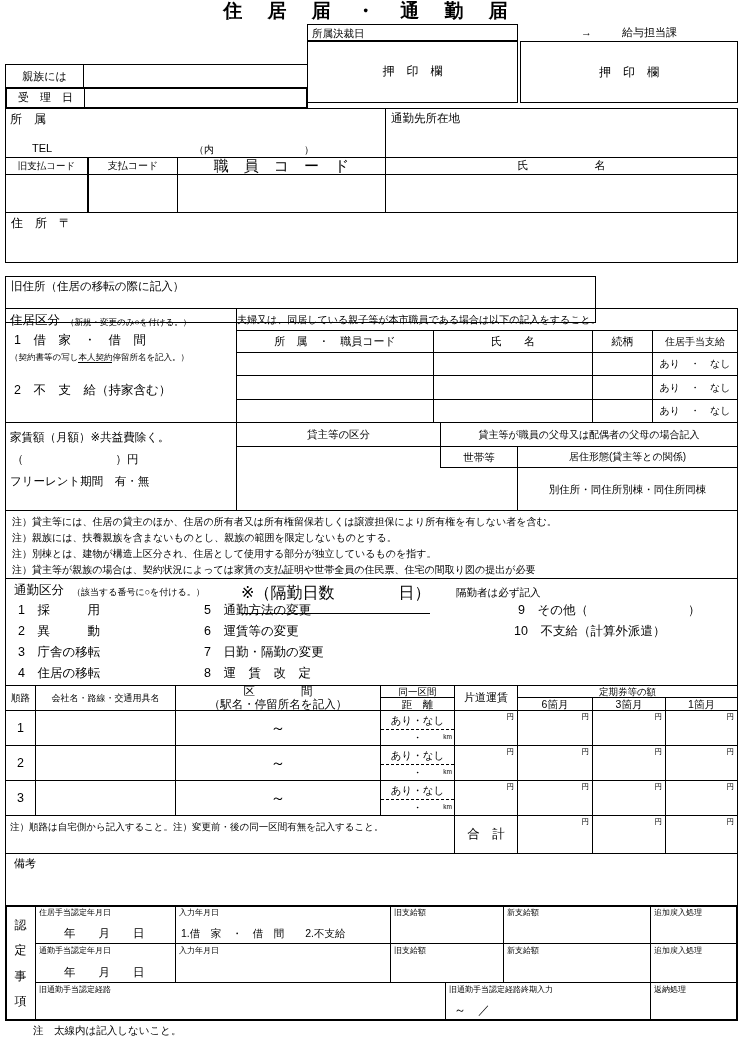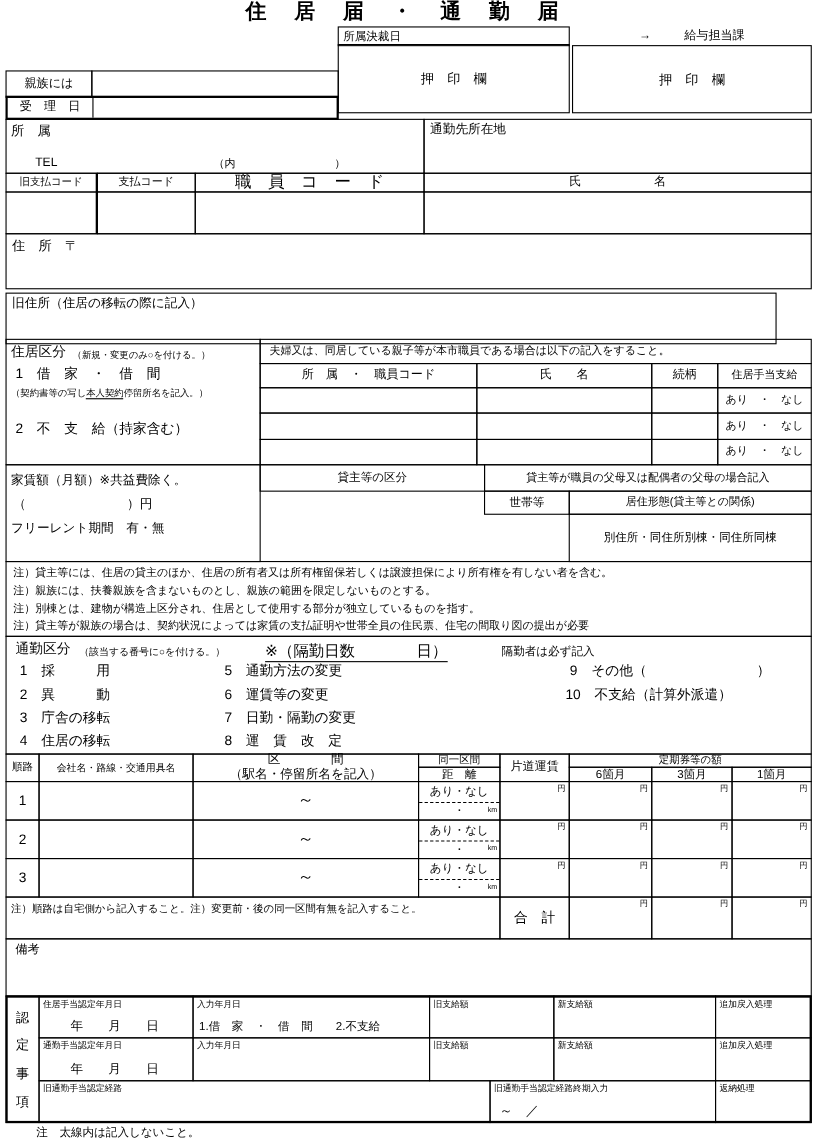--- a/index.html
+++ b/index.html
@@ -54,33 +54,33 @@
   <div class="c ctr" style="left:385px;top:157px;width:353px;height:18px;font-size:11px">氏　　　　　　名</div>
 
   <div class="c rthick" style="left:5px;top:174px;width:84px;height:39px"></div>
   <div class="c" style="left:88px;top:174px;width:90px;height:39px"></div>
   <div class="c" style="left:177px;top:174px;width:209px;height:39px"></div>
   <div class="c" style="left:385px;top:174px;width:353px;height:39px"></div>
 
   <div class="c" style="left:5px;top:212px;width:733px;height:51px">
     <span class="t" style="left:5px;top:3px;font-size:12px">住　所　〒</span>
   </div>
-  <div class="c" style="left:5px;top:266px;width:701px;height:47px">
+  <div class="c" style="left:5px;top:276px;width:591px;height:47px">
     <span class="t" style="left:5px;top:3px;font-size:11.5px">旧住所（住居の移転の際に記入）</span>
   </div>
 
   <div class="c" style="left:5px;top:308px;width:232px;height:115px">
     <span class="t" style="left:4px;top:4px;font-size:12.5px">住居区分</span>
     <span class="t" style="left:60px;top:8px;font-size:8.5px">（新規・変更のみ○を付ける。）</span>
     <span class="t" style="left:8px;top:24px;font-size:12.5px">1　借　家　・　借　間</span>
     <span class="t" style="left:4px;top:43px;font-size:8.5px"><span>（契約書等の写し</span><span class="uline">本人契約</span><span>停留所名を記入。）</span></span>
     <span class="t" style="left:8px;top:74px;font-size:12.5px">2　不　支　給（持家含む）</span>
   </div>
 
-  <div class="c" style="left:236px;top:308px;width:502px;height:23px;font-size:10px;display:flex;align-items:center;padding-left:8px">夫婦又は、同居している親子等が本市職員である場合は以下の記入をすること。</div>
+  <div class="c" style="left:236px;top:308px;width:502px;height:23px;font-size:10px;display:flex;align-items:center;padding-left:0">夫婦又は、同居している親子等が本市職員である場合は以下の記入をすること。</div>
   <div class="c ctr" style="left:236px;top:330px;width:198px;height:23px;font-size:11px">所　属　・　職員コード</div>
   <div class="c ctr" style="left:433px;top:330px;width:160px;height:23px;font-size:11px">氏　　名</div>
   <div class="c ctr" style="left:592px;top:330px;width:61px;height:23px;font-size:11px">続柄</div>
   <div class="c ctr" style="left:652px;top:330px;width:86px;height:23px;font-size:10px">住居手当支給</div>
 
   <div class="c" style="left:236px;top:352px;width:198px;height:24px"></div>
   <div class="c" style="left:433px;top:352px;width:160px;height:24px"></div>
   <div class="c" style="left:592px;top:352px;width:61px;height:24px"></div>
   <div class="c ctr" style="left:652px;top:352px;width:86px;height:24px;font-size:10px">あり　・　なし</div>
 
@@ -108,21 +108,21 @@
   <div class="c notes" style="left:5px;top:510px;width:733px;height:69px;padding:3px 6px;font-size:10px;line-height:16px">
     <p>注）貸主等には、住居の貸主のほか、住居の所有者又は所有権留保若しくは譲渡担保により所有権を有しない者を含む。</p>
     <p>注）親族には、扶養親族を含まないものとし、親族の範囲を限定しないものとする。</p>
     <p>注）別棟とは、建物が構造上区分され、住居として使用する部分が独立しているものを指す。</p>
     <p>注）貸主等が親族の場合は、契約状況によっては家賃の支払証明や世帯全員の住民票、住宅の間取り図の提出が必要</p>
   </div>
 
   <div class="c" style="left:5px;top:578px;width:733px;height:108px">
     <span class="t" style="left:8px;top:4px;font-size:12.5px">通勤区分</span>
     <span class="t" style="left:66px;top:8px;font-size:9px">（該当する番号に○を付ける。）</span>
-    <span class="t uline" style="left:235px;top:4px;font-size:14px;padding-bottom:1px">※（隔勤日数　　　　日）</span>
+    <span class="t uline" style="left:235px;top:4px;font-size:16px;padding-bottom:11px">※（隔勤日数　　　　日）</span>
     <span class="t" style="left:450px;top:7px;font-size:10.5px">隔勤者は必ず記入</span>
 
     <span class="t" style="left:12px;top:24px;font-size:12.5px">1　採　　　用</span>
     <span class="t" style="left:12px;top:45px;font-size:12.5px">2　異　　　動</span>
     <span class="t" style="left:12px;top:66px;font-size:12.5px">3　庁舎の移転</span>
     <span class="t" style="left:12px;top:87px;font-size:12.5px">4　住居の移転</span>
 
     <span class="t" style="left:198px;top:24px;font-size:12.5px">5　通勤方法の変更</span>
     <span class="t" style="left:198px;top:45px;font-size:12.5px">6　運賃等の変更</span>
     <span class="t" style="left:198px;top:66px;font-size:12.5px">7　日勤・隔勤の変更</span>

